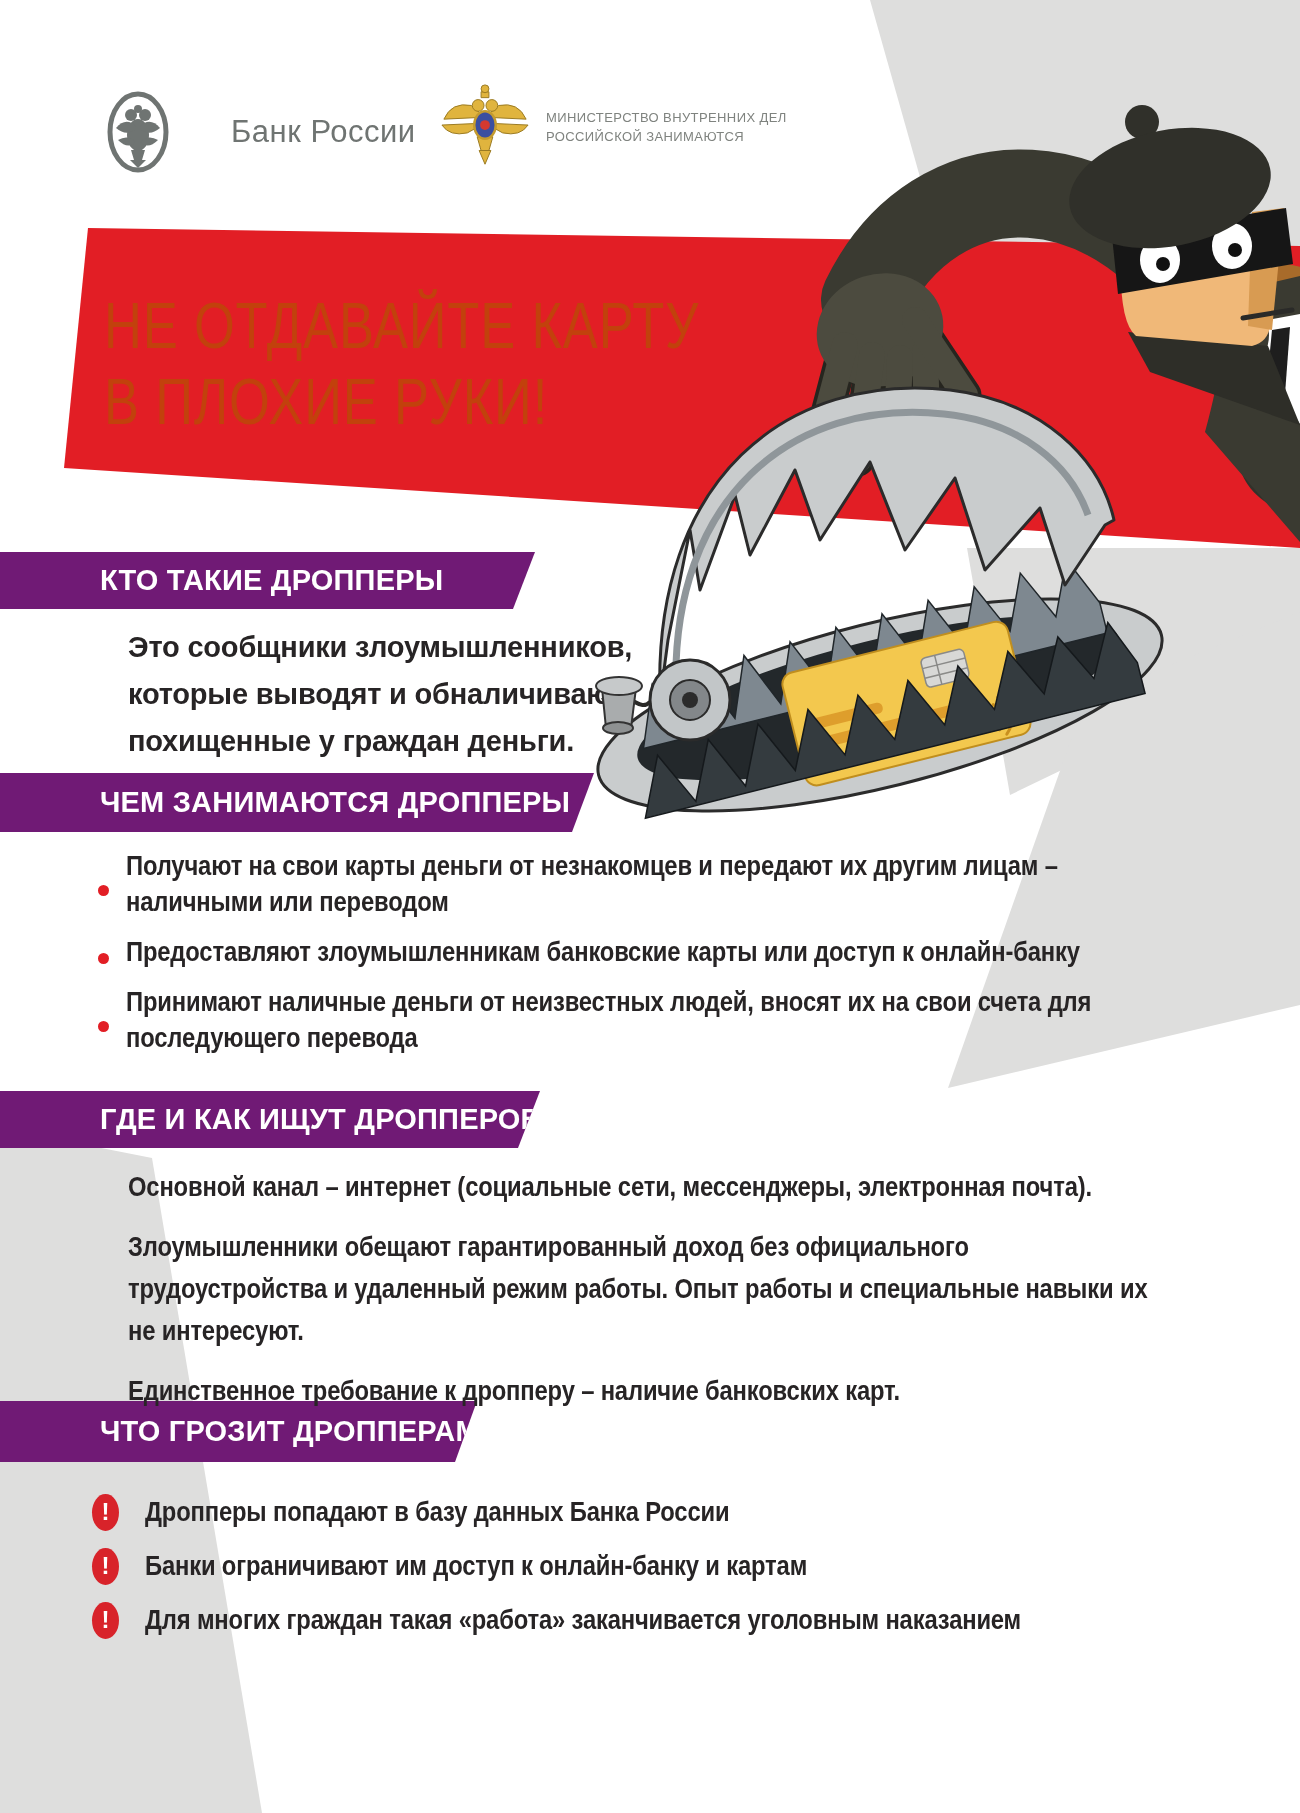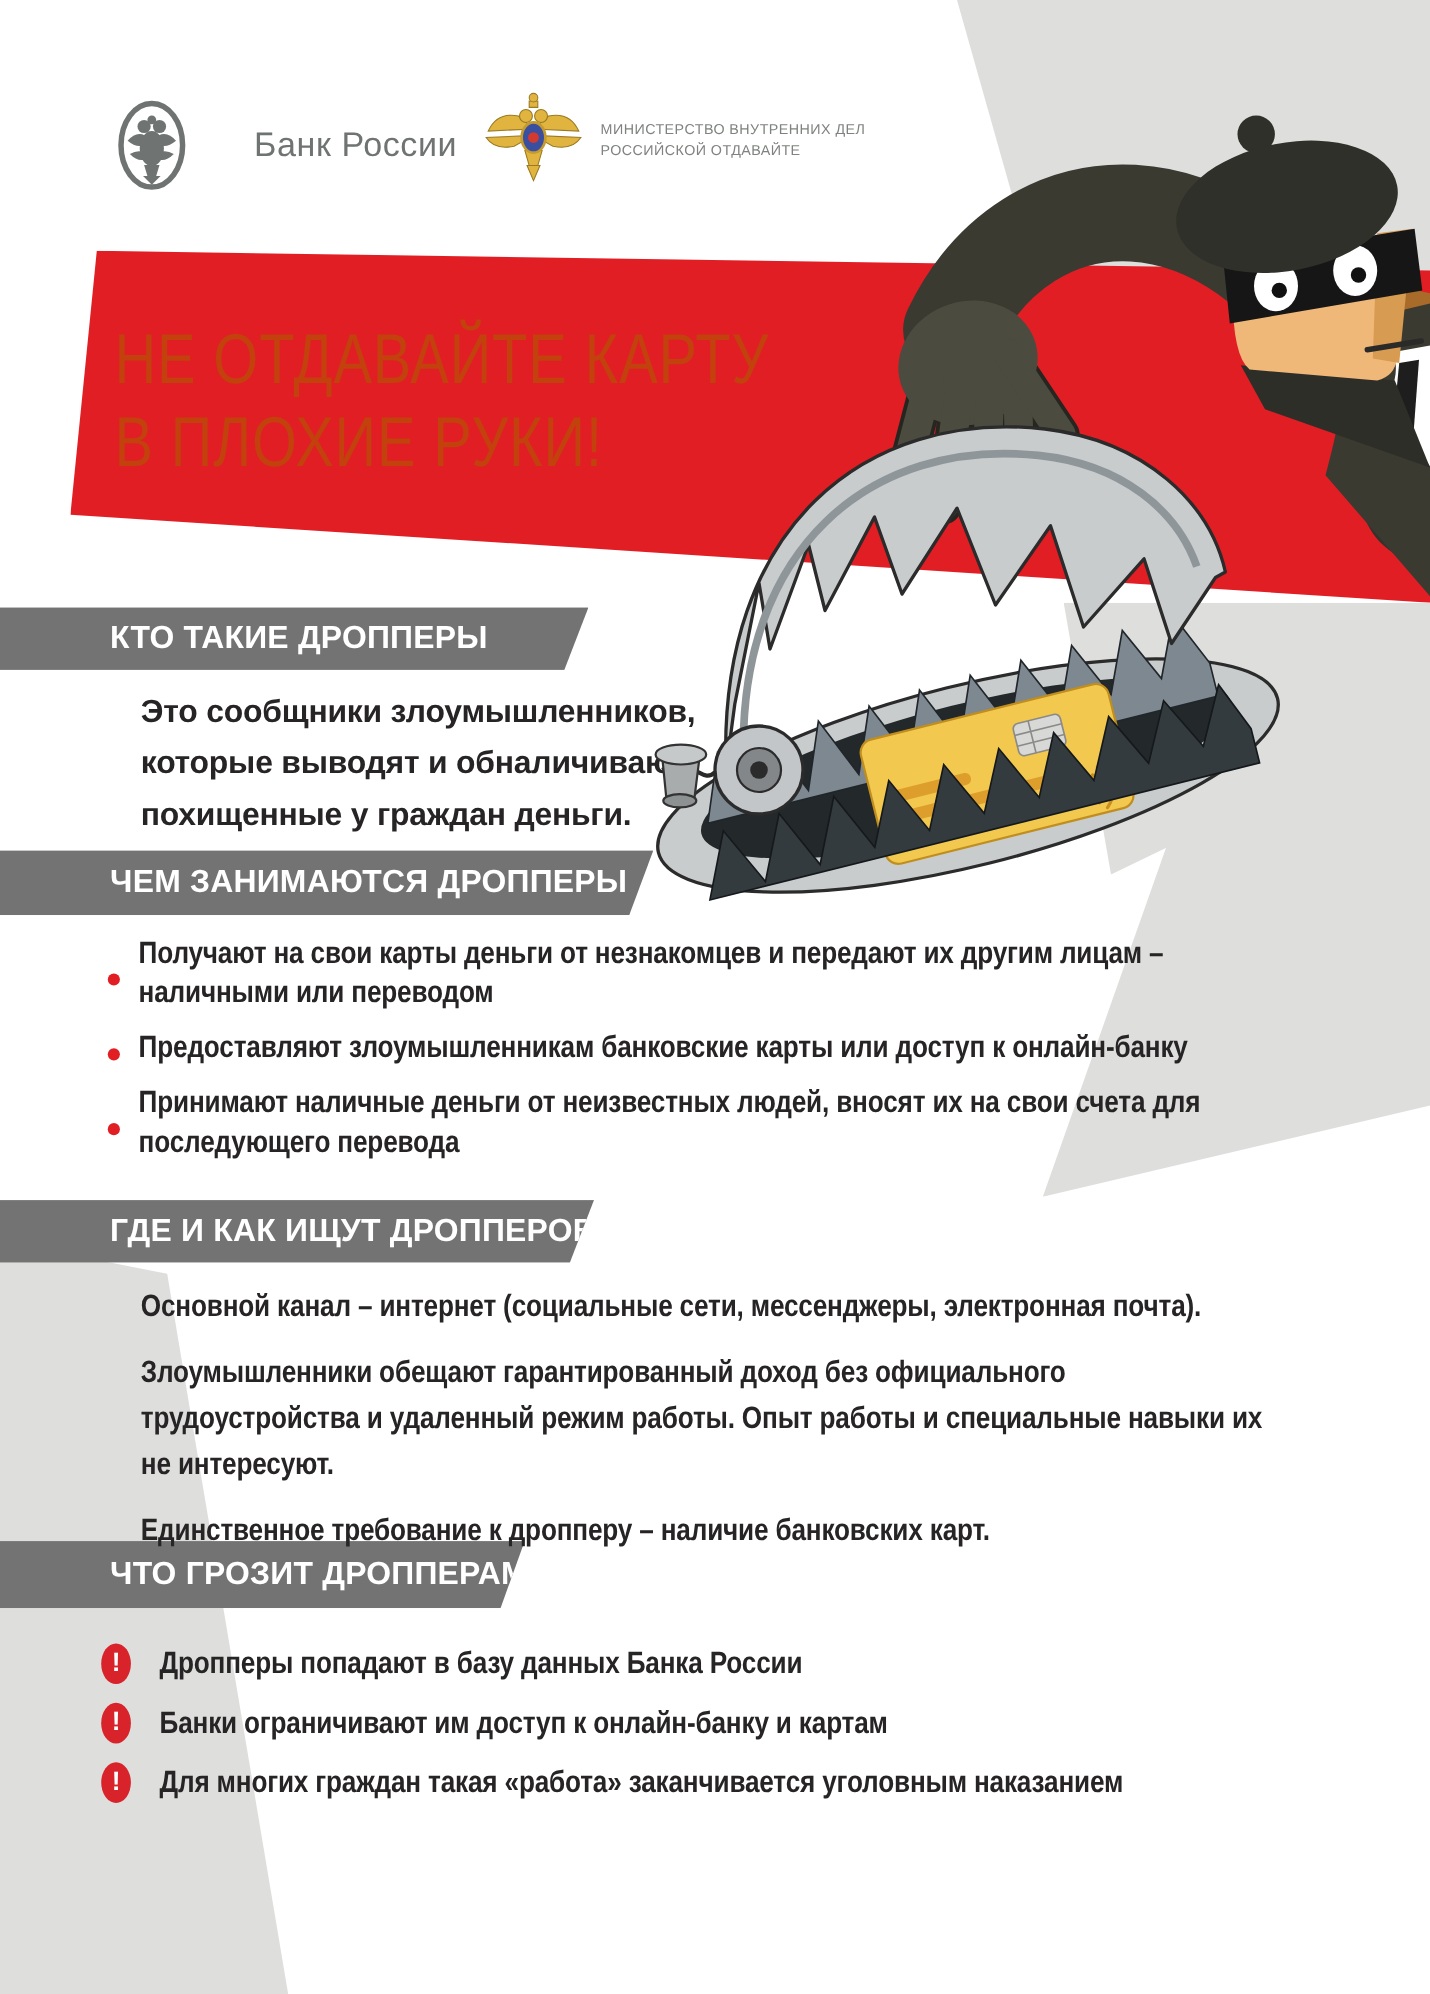--- a/index.html
+++ b/index.html
@@ -11,21 +11,21 @@
   
   .cbr{position:absolute;left:106px;top:90px;display:flex;align-items:center;gap:39px;}
   .cbr-text{margin-left:22px;font-size:31px;color:#6F7472;letter-spacing:.5px;}
   .mvd{position:absolute;left:438px;top:80px;display:flex;align-items:center;}
   .mvd-text{margin-left:14px;font-size:13px;line-height:19px;color:#7F837F;letter-spacing:.4px;}
   
   .headline{position:absolute;left:104px;top:288px;color:#c2410c;font-weight:400;}
   .headline .hl{display:block;font-size:64px;line-height:76px;letter-spacing:1px;
                 transform:scaleX(.82);transform-origin:left center;white-space:nowrap;}
   
-  .banner{position:absolute;left:0;background:#737373;color:#fff;display:flex;align-items:center;
+  .banner{position:absolute;left:0;background:#701a75;color:#fff;display:flex;align-items:center;
           padding-left:100px;box-sizing:border-box;font-weight:800;font-size:29px;letter-spacing:.2px;
           clip-path:polygon(0 0,100% 0,calc(100% - 22px) 100%,0 100%);white-space:nowrap;}
   .b1{top:552px;width:535px;height:57px;}
   .b2{top:773px;width:594px;height:59px;}
   .b3{top:1091px;width:540px;height:57px;}
   .b4{top:1401px;width:477px;height:61px;}
   
   .s1p{position:absolute;left:128px;top:624px;width:548px;font-size:29px;line-height:47px;
        font-weight:600;letter-spacing:-.2px;}
   .bullets{position:absolute;left:98px;top:848px;width:1180px;}
@@ -87,21 +87,21 @@
         <path d="M44,12 L52,12 L52,18 L44,18 Z"></path>
         <circle cx="48" cy="9" r="4"></circle>
         <path d="M40,58 L56,58 L52,72 L44,72 Z"></path>
         <path d="M42,72 L54,72 L48,86 Z"></path>
       </g>
       <ellipse cx="48" cy="46" rx="11" ry="14" fill="#3B4FA0" stroke="#C49B2F" stroke-width="2.5"></ellipse>
       <circle cx="48" cy="46" r="5" fill="#D4392F"></circle>
     </svg>
     <div class="mvd-text">
       <div>МИНИСТЕРСТВО ВНУТРЕННИХ ДЕЛ</div>
-      <div>РОССИЙСКОЙ ОТДАВАЙТЕ</div>
+      <div>РОССИЙСКОЙ ЗАНИМАЮТСЯ</div>
     </div>
   </div>
 
   <div class="headline">
     <span class="hl">НЕ ОТДАВАЙТЕ КАРТУ</span>
     <span class="hl">В ПЛОХИЕ РУКИ!</span>
   </div>
 
   <div class="banner b1">КТО ТАКИЕ ДРОППЕРЫ</div>
   <div class="banner b2">ЧЕМ ЗАНИМАЮТСЯ ДРОППЕРЫ</div>

